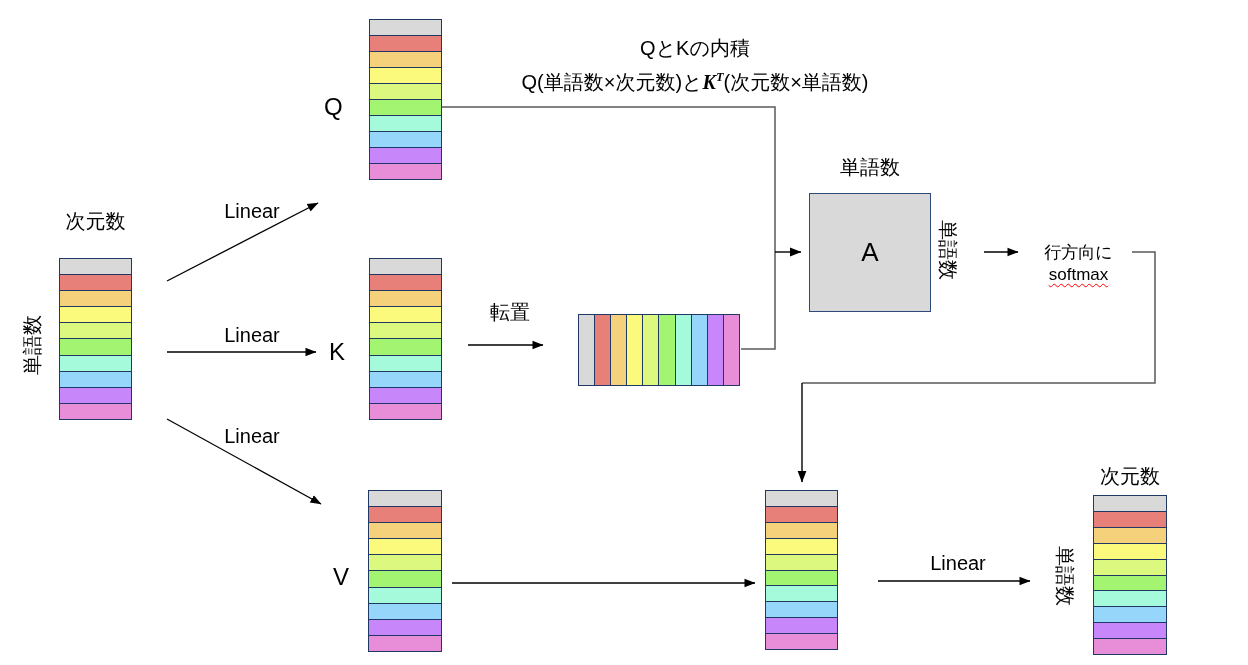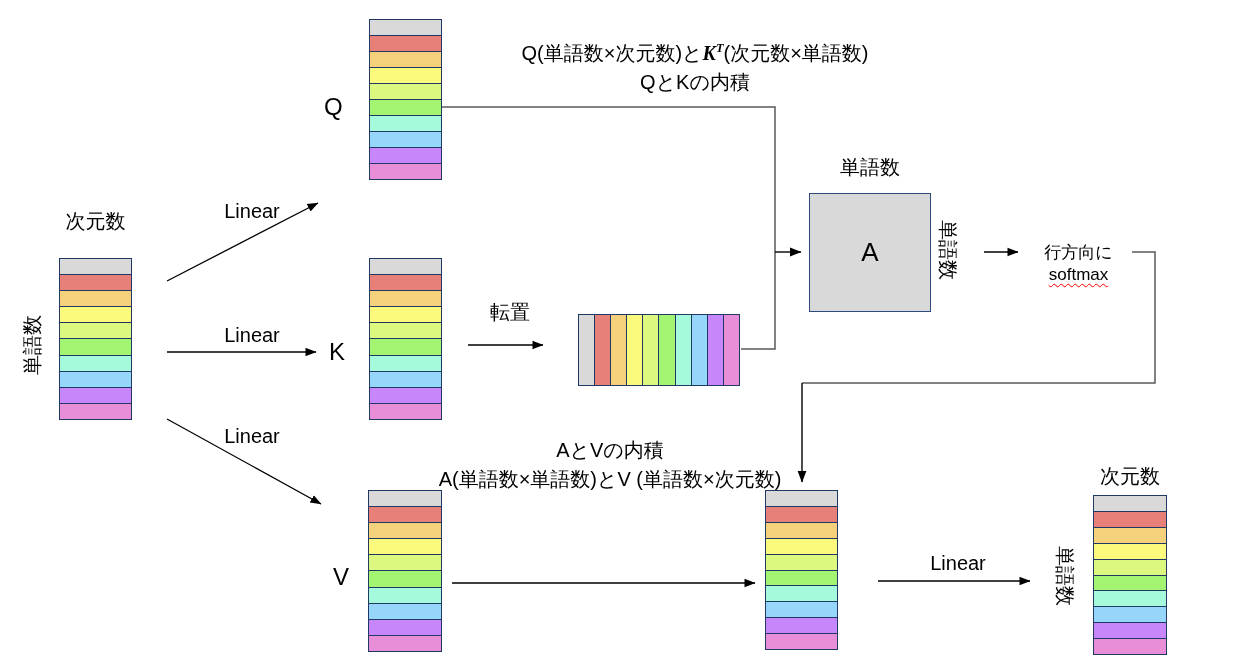--- a/index.html
+++ b/index.html
@@ -128,39 +128,35 @@
       <div class="cell" style="background: rgb(252, 250, 124);"></div>
       <div class="cell" style="background: rgb(221, 248, 126);"></div>
       <div class="cell" style="background: rgb(163, 244, 112);"></div>
       <div class="cell" style="background: rgb(165, 250, 220);"></div>
       <div class="cell" style="background: rgb(150, 214, 250);"></div>
       <div class="cell" style="background: rgb(199, 135, 250);"></div>
       <div class="cell" style="background: rgb(232, 141, 215);"></div>
     </div>
 
   <div class="annot" style="left:445px;top:34px;width:500px;">
+    <div>QとKの内積</div>
     <div><span>Q(単語数×次元数)と</span><span class="math"><span>K</span><sup>T</sup></span><span>(次元数×単語数)</span></div>
-    <div>QとKの内積</div>
   </div>
 
   <div class="lbl center" style="left:809px;top:155px;width:122px;">単語数</div>
   <div class="lbl center rot90" style="left:913px;top:239px;width:72px;height:22px;">単語数</div>
   <div class="abox" style="left:809px;top:193px;width:122px;height:119px;">
     <span>A</span>
   </div>
 
   <div class="annot-sm" style="left:1020px;top:242px;width:117px;">
     <div>行方向に</div>
     <div><span class="squiggle">softmax</span></div>
   </div>
 
-  <div class="annot" style="left:379px;top:436px;width:462px;">
-    <div>AとVの内積</div>
-    <div>A(単語数×単語数)とV (単語数×次元数)</div>
-  </div>
 
   <div class="matrix" style="left:765px;top:490px;width:73px;height:160px;">
       <div class="cell" style="background: rgb(217, 217, 217);"></div>
       <div class="cell" style="background: rgb(232, 128, 122);"></div>
       <div class="cell" style="background: rgb(245, 209, 123);"></div>
       <div class="cell" style="background: rgb(252, 250, 124);"></div>
       <div class="cell" style="background: rgb(221, 248, 126);"></div>
       <div class="cell" style="background: rgb(163, 244, 112);"></div>
       <div class="cell" style="background: rgb(165, 250, 220);"></div>
       <div class="cell" style="background: rgb(150, 214, 250);"></div>

